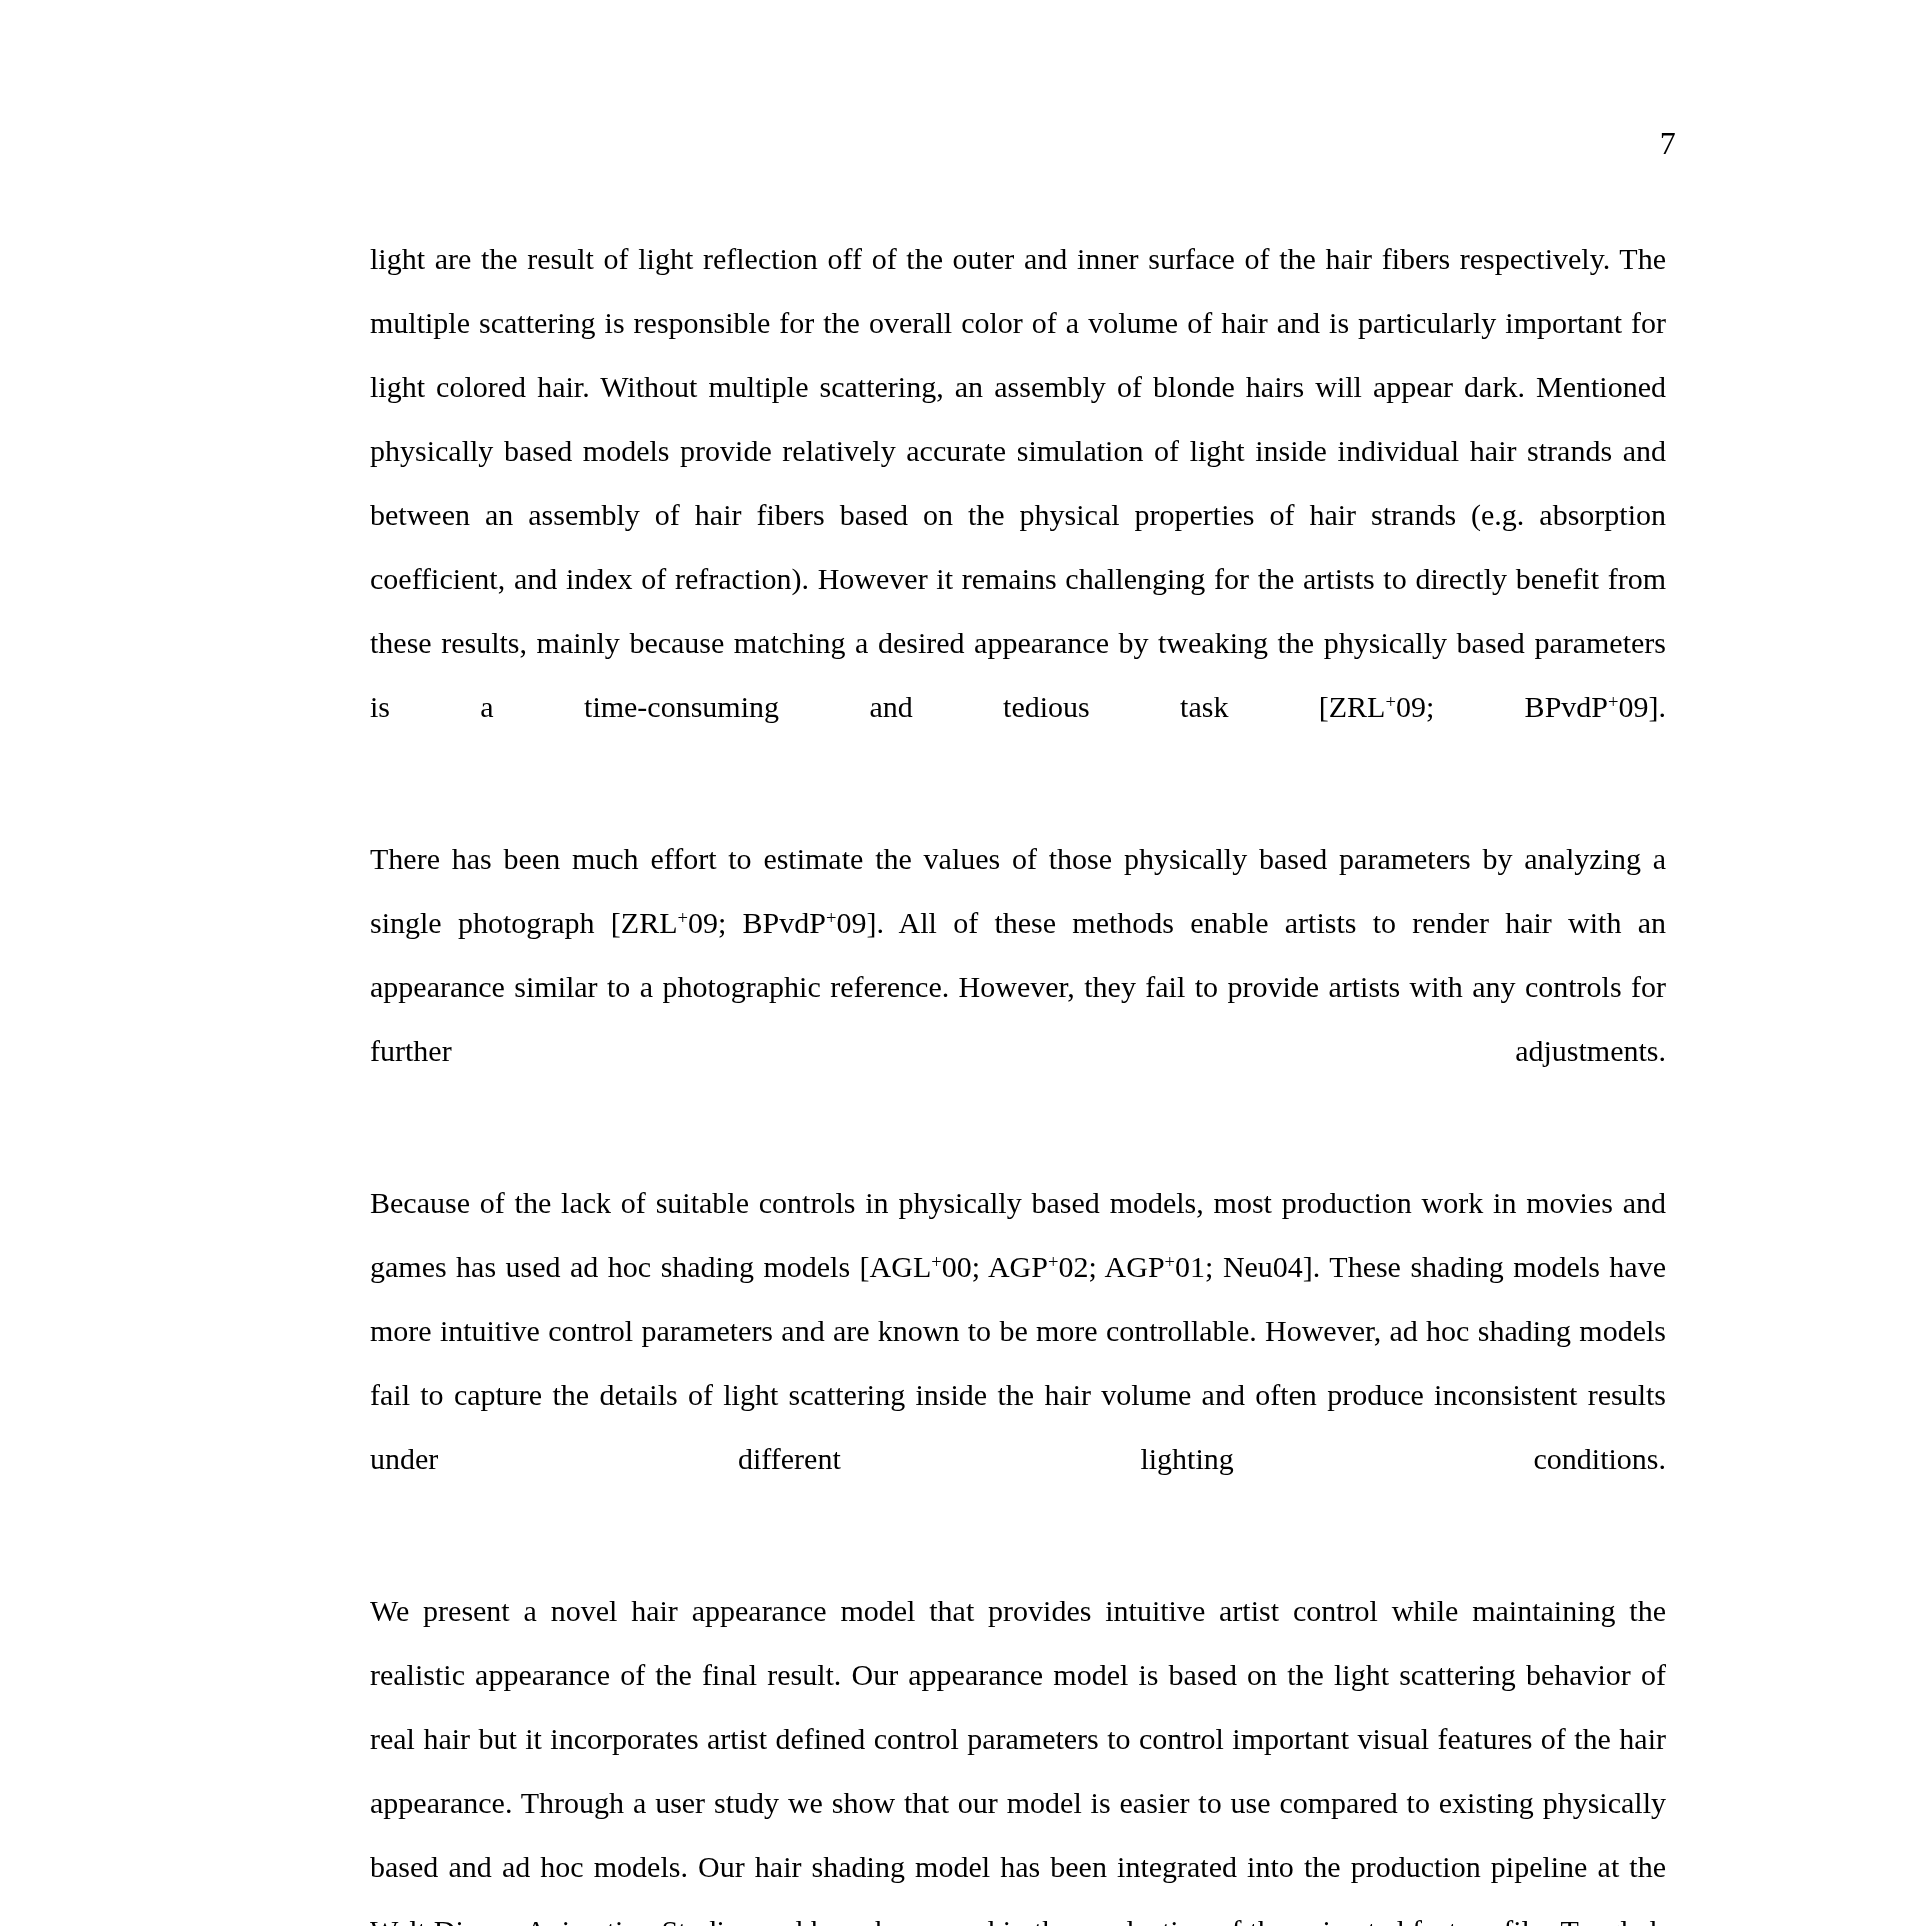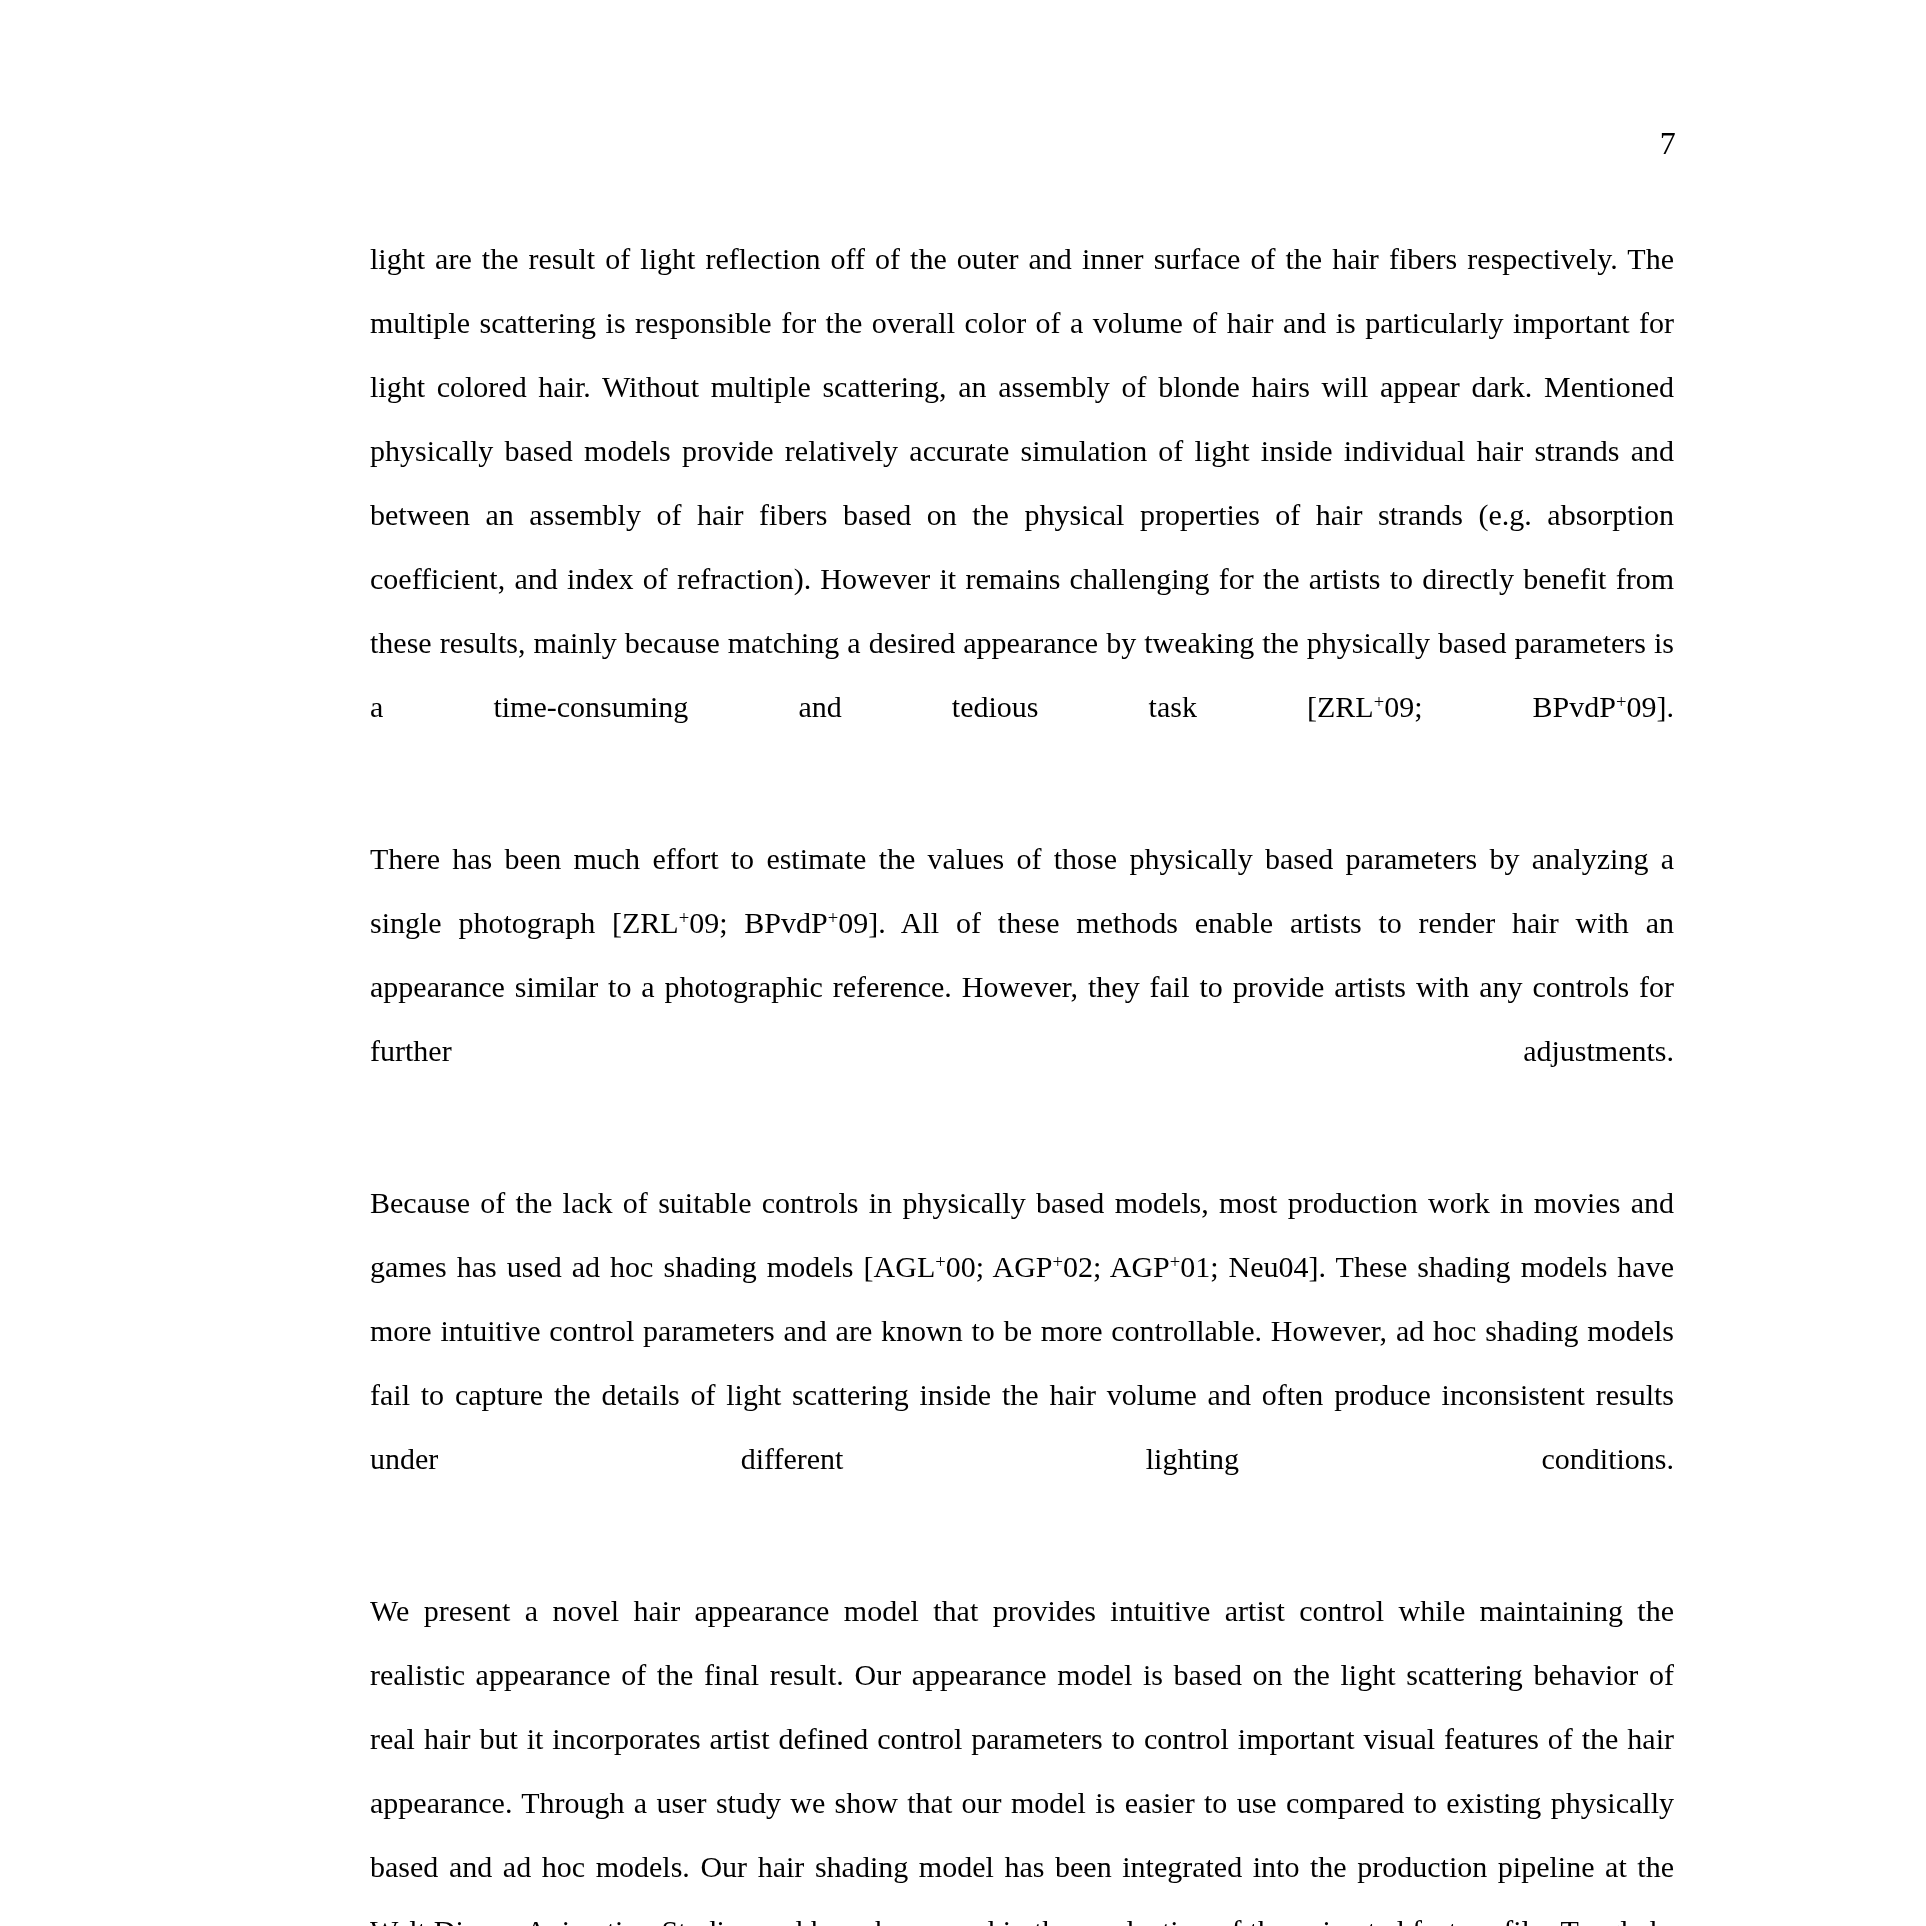--- a/index.html
+++ b/index.html
@@ -44,21 +44,21 @@
     top: 227px;
     left: 370px;
     width: 1308px;
   }
 
   .para {
     text-align: justify;
     text-justify: inter-word;
     font-size: 30px;
     line-height: 64px;
-    margin: 0 4px 24px 0;
+    margin: 0 12px 24px 0;
     hyphens: none;
     -webkit-hyphens: none;
     word-spacing: 0.015em;
   }
   .para:last-child { margin-bottom: 0; }
 
   
   .para::after {
     content: "";
     display: inline-block;

